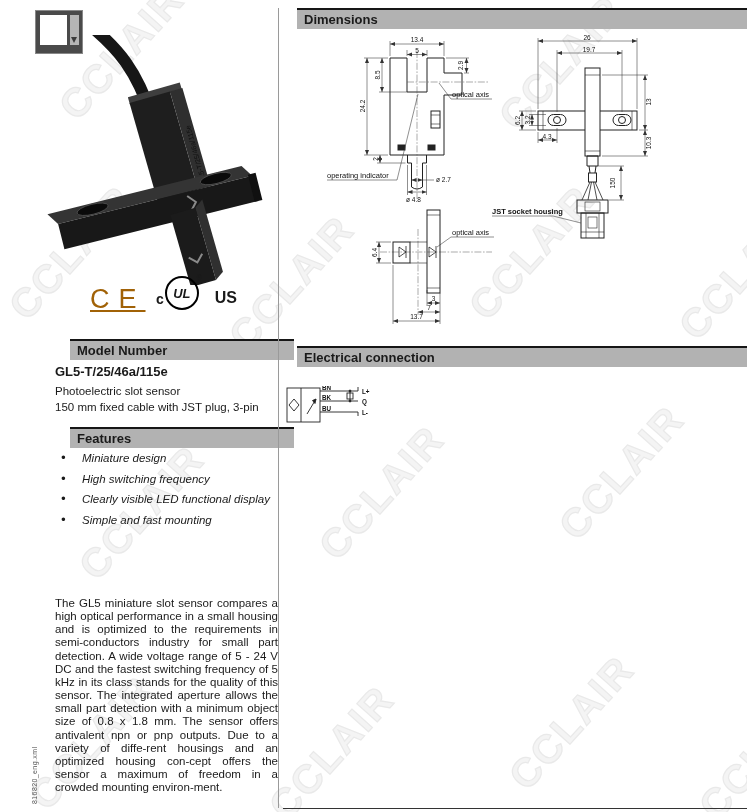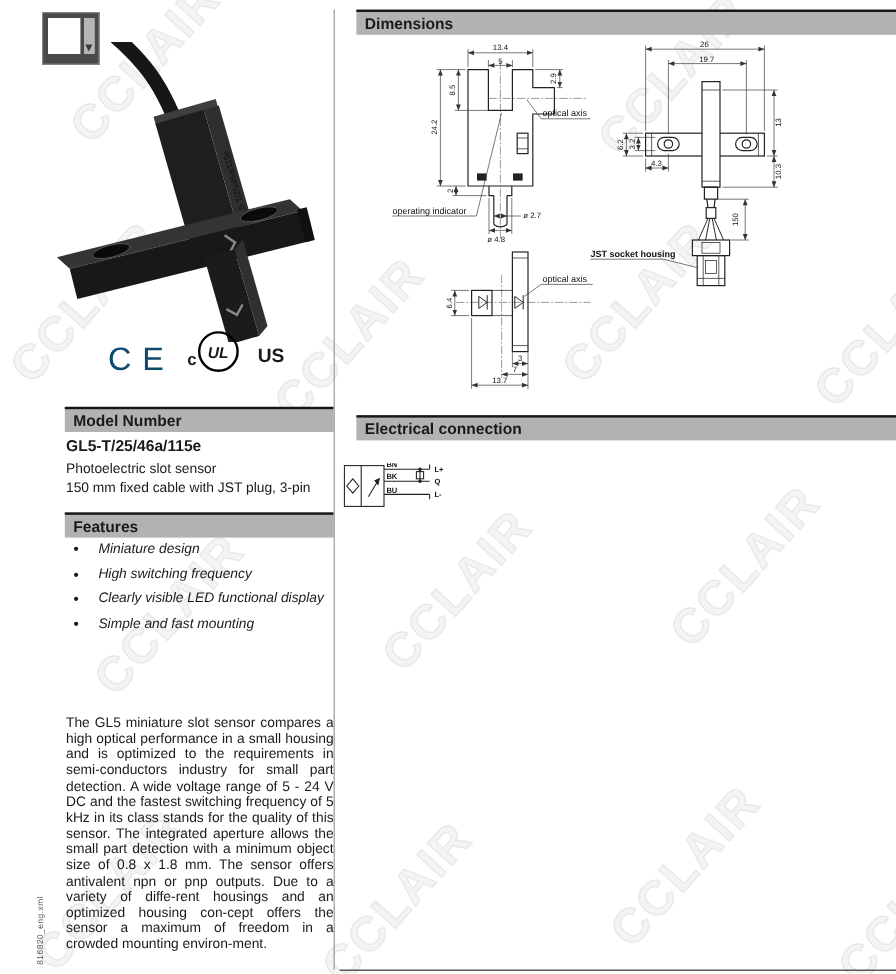--- a/index.html
+++ b/index.html
@@ -2,21 +2,21 @@
 <html><head>
 <meta charset="utf-8">
 <style>
   html,body{margin:0;padding:0;background:#fff;}
   #page{position:relative;width:747px;height:812px;background:#fff;overflow:hidden;
         font-family:"Liberation Sans",sans-serif;color:#1a1a1a;}
   .wm-layer{position:absolute;inset:0;z-index:0;pointer-events:none;}
   .wm{position:absolute;font-weight:bold;font-size:40px;letter-spacing:2px;
       color:#f4f4f4;-webkit-text-stroke:1.2px #e9e9e9;transform:rotate(-48deg);white-space:nowrap;}
   .content{position:absolute;inset:0;z-index:1;}
-  .hdrbar{position:absolute;left:54px;width:224px;height:21px;background:#b2b2b2;
+  .hdrbar{position:absolute;left:70px;width:224px;height:21px;background:#b2b2b2;
           border-top:2px solid #161616;font-size:13px;font-weight:bold;
           line-height:20px;padding-left:7px;box-sizing:border-box;}
   .hdrbar.right{left:297px;width:556px;}
   .vline{position:absolute;left:278px;top:8px;width:1px;height:800px;background:#9a9a9a;}
   .botline{position:absolute;left:283px;top:808px;width:464px;height:1px;background:#333;}
   .txt{position:absolute;left:55px;width:223px;}
   .model-name{font-size:13px;font-weight:bold;}
   .body-s{font-size:11.5px;line-height:13.2px;}
   ul.feat{list-style:none;margin:0;padding:0;font-size:11.5px;line-height:13.5px;}
   ul.feat li{position:relative;padding-left:27px;margin-bottom:7px;font-style:italic;}
@@ -26,21 +26,21 @@
             transform:rotate(180deg);font-size:7px;color:#555;letter-spacing:.4px;}
   
   .logo{position:absolute;left:35px;top:10px;width:48px;height:44px;background:#4a4a4a;
         border:1px solid #888;box-sizing:border-box;}
   .logo .wsq{position:absolute;left:4px;top:4px;width:27px;height:30px;background:#fff;}
   .logo .tab{position:absolute;left:34px;top:4px;width:9px;height:30px;background:#b5b5b5;}
   .logo .tri{position:absolute;left:35px;top:26px;width:0;height:0;
              border-left:3.5px solid transparent;border-right:3.5px solid transparent;
              border-top:6px solid #3c3c3c;}
   
-  .ce{position:absolute;left:90px;top:284px;font-size:27px;letter-spacing:9px;color:#0c4a6e;}
+  .ce{position:absolute;left:90px;top:284px;font-size:27px;letter-spacing:9px;color:#a16207;text-decoration:underline;}
   .ulwrap{position:absolute;left:156px;top:276px;display:flex;align-items:flex-end;}
   .ul-c{font-size:14px;font-weight:bold;margin-right:1px;margin-bottom:3px;}
   .ul-circ{width:30px;height:30px;border:2.5px solid #000;border-radius:50%;
            display:flex;align-items:center;justify-content:center;
            font-weight:bold;font-style:italic;font-size:13px;position:relative;}
   .ul-reg{position:absolute;top:-4px;right:-5px;font-size:7px;font-style:normal;}
   .ul-us{font-size:16px;font-weight:bold;margin-left:1px;margin-bottom:3px;padding-left:15px;}
   svg text{font-family:"Liberation Sans",sans-serif;fill:#111;}
   .dimt{font-size:6.5px;}
   .lblt{font-size:7.5px;}

